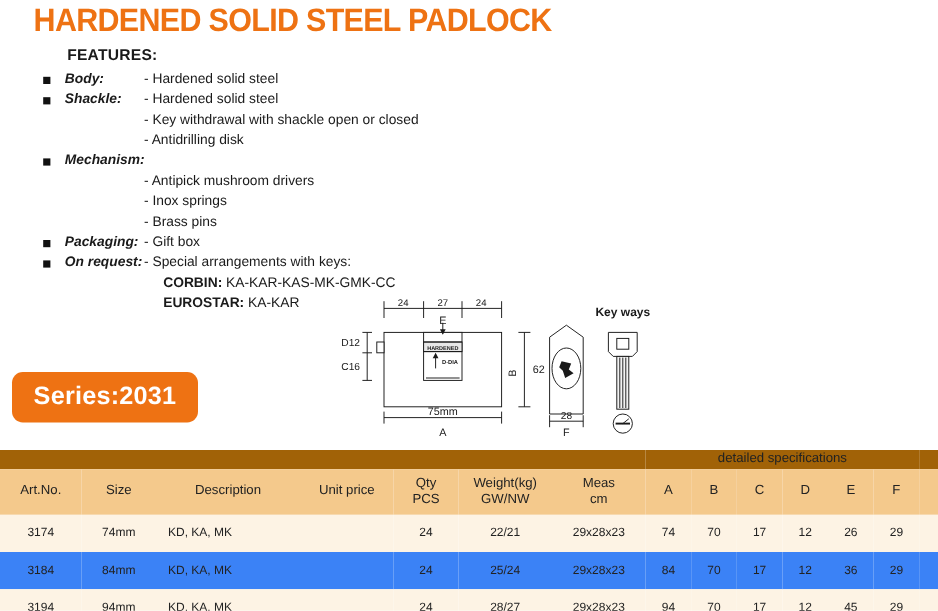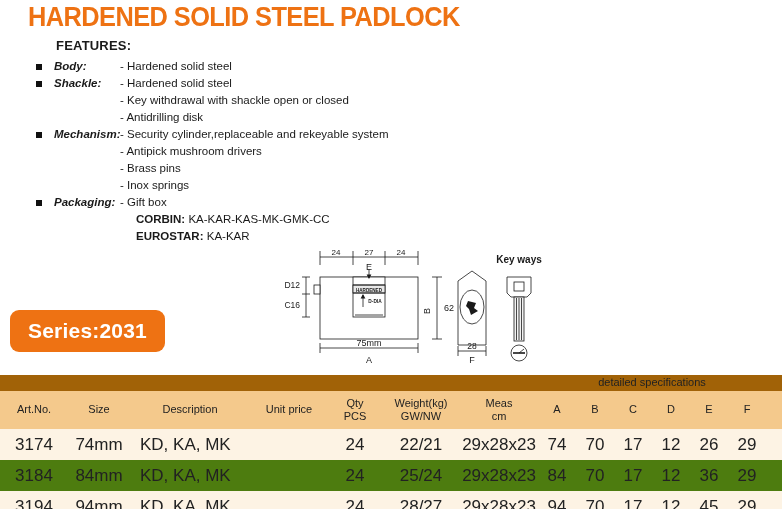--- a/index.html
+++ b/index.html
@@ -72,24 +72,24 @@
     font-weight:normal;
     font-size:11px;
     height:38px;
     vertical-align:middle;
     padding:0;
     line-height:1.22;
   }
   thead th .sub{display:block;}
   tbody td{
     height:31px;padding:0;text-align:center;vertical-align:middle;
-    font-size:17px;color:#222;
+    font-size:10px;color:#222;
   }
   tr.odd td{background:#fdf3e4;}
-  tr.even td{background:#4d7c0f;}
+  tr.even td{background:#3b82f6;}
   td.desc{text-align:left;padding-left:10px;}
   .colgrp-row th{height:16px;background:#a16207;padding:0;font-size:11px;}
   .colgrp-row th.sp{font-size:11px;}
 </style>
 </head>
 <body>
 
 <div class="page">
 
   <div class="title">HARDENED SOLID STEEL PADLOCK</div>
@@ -109,35 +109,39 @@
         </div>
         <div class="frow">
           <span class="fval">- Key withdrawal with shackle open or closed</span>
         </div>
         <div class="frow">
           <span class="fval">- Antidrilling disk</span>
         </div>
         <div class="frow">
           <span class="bullet"></span>
           <span class="flabel">Mechanism:</span>
-          <span class="fval">- Security cylinder,replaceable and rekeyable system</span>
         </div>
         <div class="frow">
           <span class="fval">- Antipick mushroom drivers</span>
         </div>
         <div class="frow">
+          <span class="fval">- Inox springs</span>
+        </div>
+        <div class="frow">
           <span class="fval">- Brass pins</span>
-        </div>
-        <div class="frow">
-          <span class="fval">- Inox springs</span>
         </div>
         <div class="frow">
           <span class="bullet"></span>
           <span class="flabel">Packaging:</span>
           <span class="fval">- Gift box</span>
+        </div>
+        <div class="frow">
+          <span class="bullet"></span>
+          <span class="flabel">On request:</span>
+          <span class="fval">- Special arrangements with keys:</span>
         </div>
       </div>
     <div id="key-brands">
         <div class="frow">
           <span class="fval indent"><b>CORBIN:</b><span> KA-KAR-KAS-MK-GMK-CC</span></span>
         </div>
         <div class="frow">
           <span class="fval indent"><b>EUROSTAR:</b><span> KA-KAR</span></span>
         </div>
       </div>

